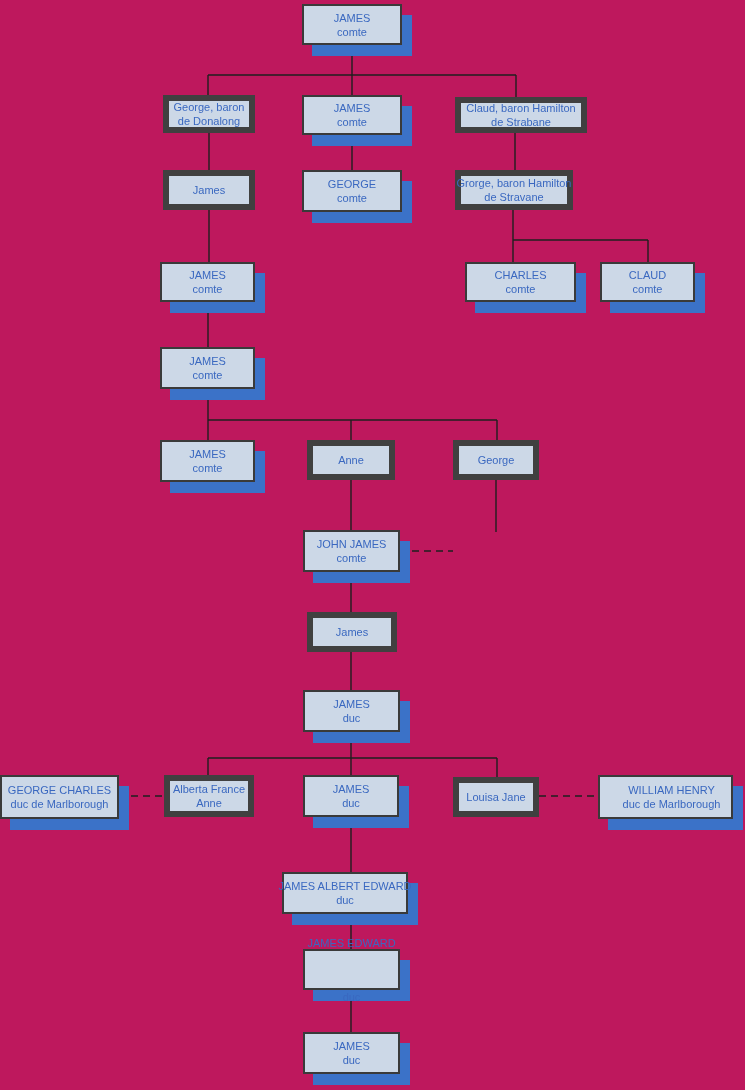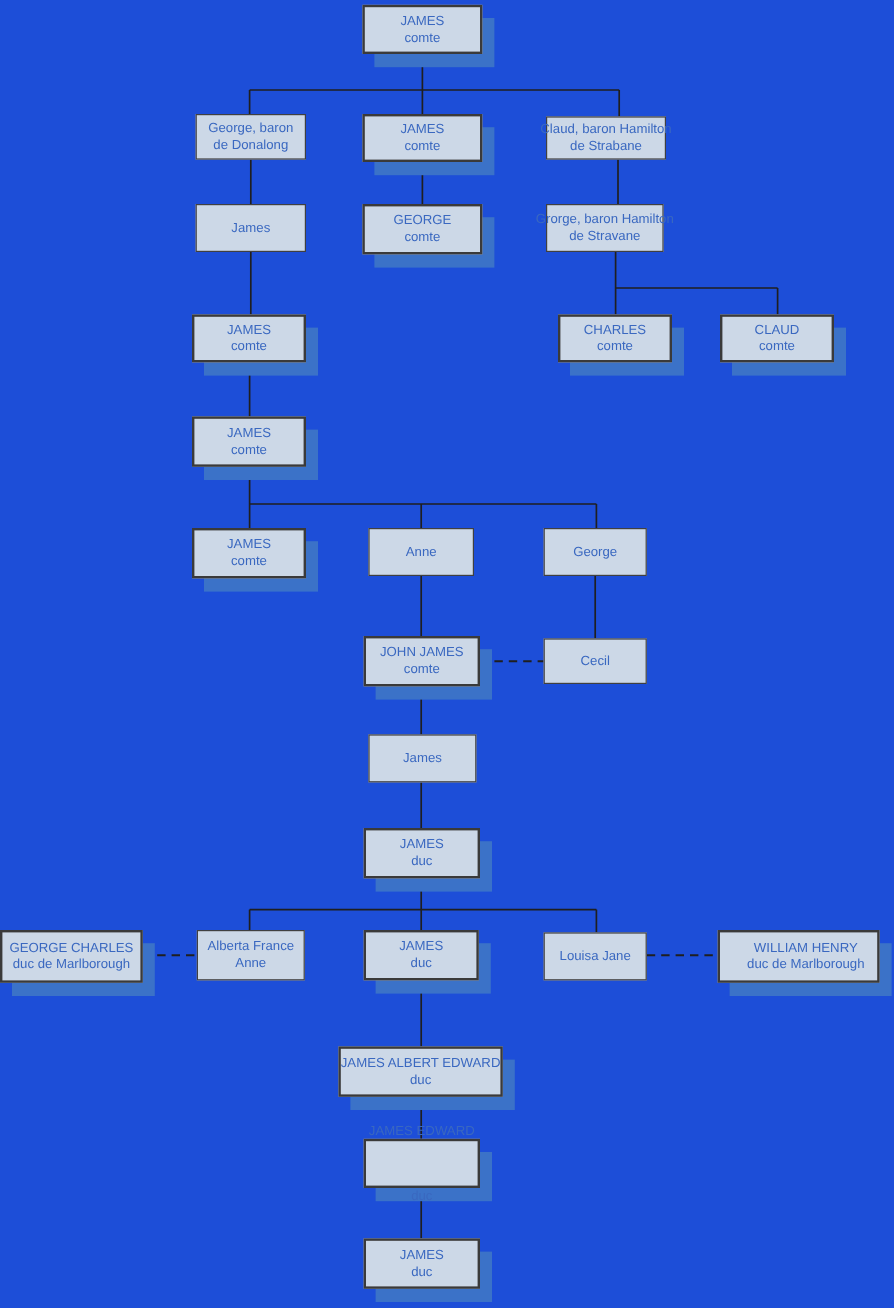--- a/index.html
+++ b/index.html
@@ -1,34 +1,34 @@
 <!DOCTYPE html>
 <html><head>
 <meta charset="utf-8">
 <style>
   html, body { margin: 0; padding: 0; background: #ffffff; }
   #stage {
     position: relative;
     width: 745px;
     height: 1090px;
-    background: #1d4ed8;
+    background: #be185d;
     overflow: hidden;
     font-family: "Liberation Sans", sans-serif;
   }
   #wires {
     position: absolute;
     left: 0; top: 0;
     width: 745px; height: 1090px;
     pointer-events: none;
   }
   .node {
     position: absolute;
     box-sizing: border-box;
     background: #ccd8e7;
-    border: 1px solid #404040;
+    border: 6px solid #404040;
     display: flex;
     flex-direction: column;
     align-items: center;
     justify-content: center;
     text-align: center;
     color: #3a68c0;
     font-size: 11px;
     line-height: 14px;
     cursor: default;
     z-index: 2;
@@ -84,40 +84,40 @@
       <div class="l2">comte</div>
     </div>
     <div class="node" style="left: 163px; top: 95px; width: 92px; height: 38px;">
       <div class="l1">George, baron</div>
       <div class="l2">de Donalong</div>
     </div>
     <div class="node major" style="left: 302px; top: 95px; width: 100px; height: 40px;">
       <div class="l1">JAMES</div>
       <div class="l2">comte</div>
     </div>
-    <div class="node" style="left: 455px; top: 97px; width: 100px; height: 36px;">
+    <div class="node" style="left: 455px; top: 97px; width: 132px; height: 36px;">
       <div class="l1">Claud, baron Hamilton</div>
       <div class="l2">de Strabane</div>
     </div>
     <div class="node" style="left: 163px; top: 170px; width: 92px; height: 40px;">
       <div class="l1">James</div>
     </div>
     <div class="node major" style="left: 302px; top: 170px; width: 100px; height: 42px;">
       <div class="l1">GEORGE</div>
       <div class="l2">comte</div>
     </div>
-    <div class="node" style="left: 455px; top: 170px; width: 98px; height: 40px;">
+    <div class="node" style="left: 455px; top: 170px; width: 118px; height: 40px;">
       <div class="l1">Grorge, baron Hamilton</div>
       <div class="l2">de Stravane</div>
     </div>
     <div class="node major" style="left: 160px; top: 262px; width: 95px; height: 40px;">
       <div class="l1">JAMES</div>
       <div class="l2">comte</div>
     </div>
-    <div class="node major" style="left: 465px; top: 262px; width: 95px; height: 40px;">
+    <div class="node major" style="left: 465px; top: 262px; width: 111px; height: 40px;">
       <div class="l1">CHARLES</div>
       <div class="l2">comte</div>
     </div>
     <div class="node major" style="left: 600px; top: 262px; width: 95px; height: 40px;">
       <div class="l1">CLAUD</div>
       <div class="l2">comte</div>
     </div>
     <div class="node major" style="left: 160px; top: 347px; width: 95px; height: 42px;">
       <div class="l1">JAMES</div>
       <div class="l2">comte</div>
@@ -128,23 +128,20 @@
     </div>
     <div class="node" style="left: 307px; top: 440px; width: 88px; height: 40px;">
       <div class="l1">Anne</div>
     </div>
     <div class="node" style="left: 453px; top: 440px; width: 86px; height: 40px;">
       <div class="l1">George</div>
     </div>
     <div class="node major" style="left: 303px; top: 530px; width: 97px; height: 42px;">
       <div class="l1">JOHN JAMES</div>
       <div class="l2">comte</div>
-    </div>
-    <div class="node" style="left: 453px; top: 532px; width: 86px; height: 38px;">
-      <div class="l1">Cecil</div>
     </div>
     <div class="node" style="left: 307px; top: 612px; width: 90px; height: 40px;">
       <div class="l1">James</div>
     </div>
     <div class="node major" style="left: 303px; top: 690px; width: 97px; height: 42px;">
       <div class="l1">JAMES</div>
       <div class="l2">duc</div>
     </div>
     <div class="node" style="left: 164px; top: 775px; width: 90px; height: 42px;">
       <div class="l1">Alberta France</div>
@@ -158,21 +155,21 @@
       <div class="l1">JAMES</div>
       <div class="l2">duc</div>
     </div>
     <div class="node" style="left: 453px; top: 777px; width: 86px; height: 40px; text-align: center;">
       <div class="l1">Louisa Jane</div>
     </div>
     <div class="node major" style="left: 598px; top: 775px; width: 135px; height: 44px; padding-left: 12px;">
       <div class="l1">WILLIAM HENRY</div>
       <div class="l2">duc de Marlborough</div>
     </div>
-    <div class="node major" style="left: 282px; top: 872px; width: 137px; height: 42px;">
+    <div class="node major" style="left: 282px; top: 872px; width: 126px; height: 42px;">
       <div class="l1">JAMES ALBERT EDWARD</div>
       <div class="l2">duc</div>
     </div>
     <div class="node major" style="left: 303px; top: 949px; width: 97px; height: 41px; gap: 40px;">
       <div class="l1">JAMES EDWARD</div>
       <div class="l2">duc</div>
     </div>
     <div class="node major" style="left: 303px; top: 1032px; width: 97px; height: 42px;">
       <div class="l1">JAMES</div>
       <div class="l2">duc</div>

